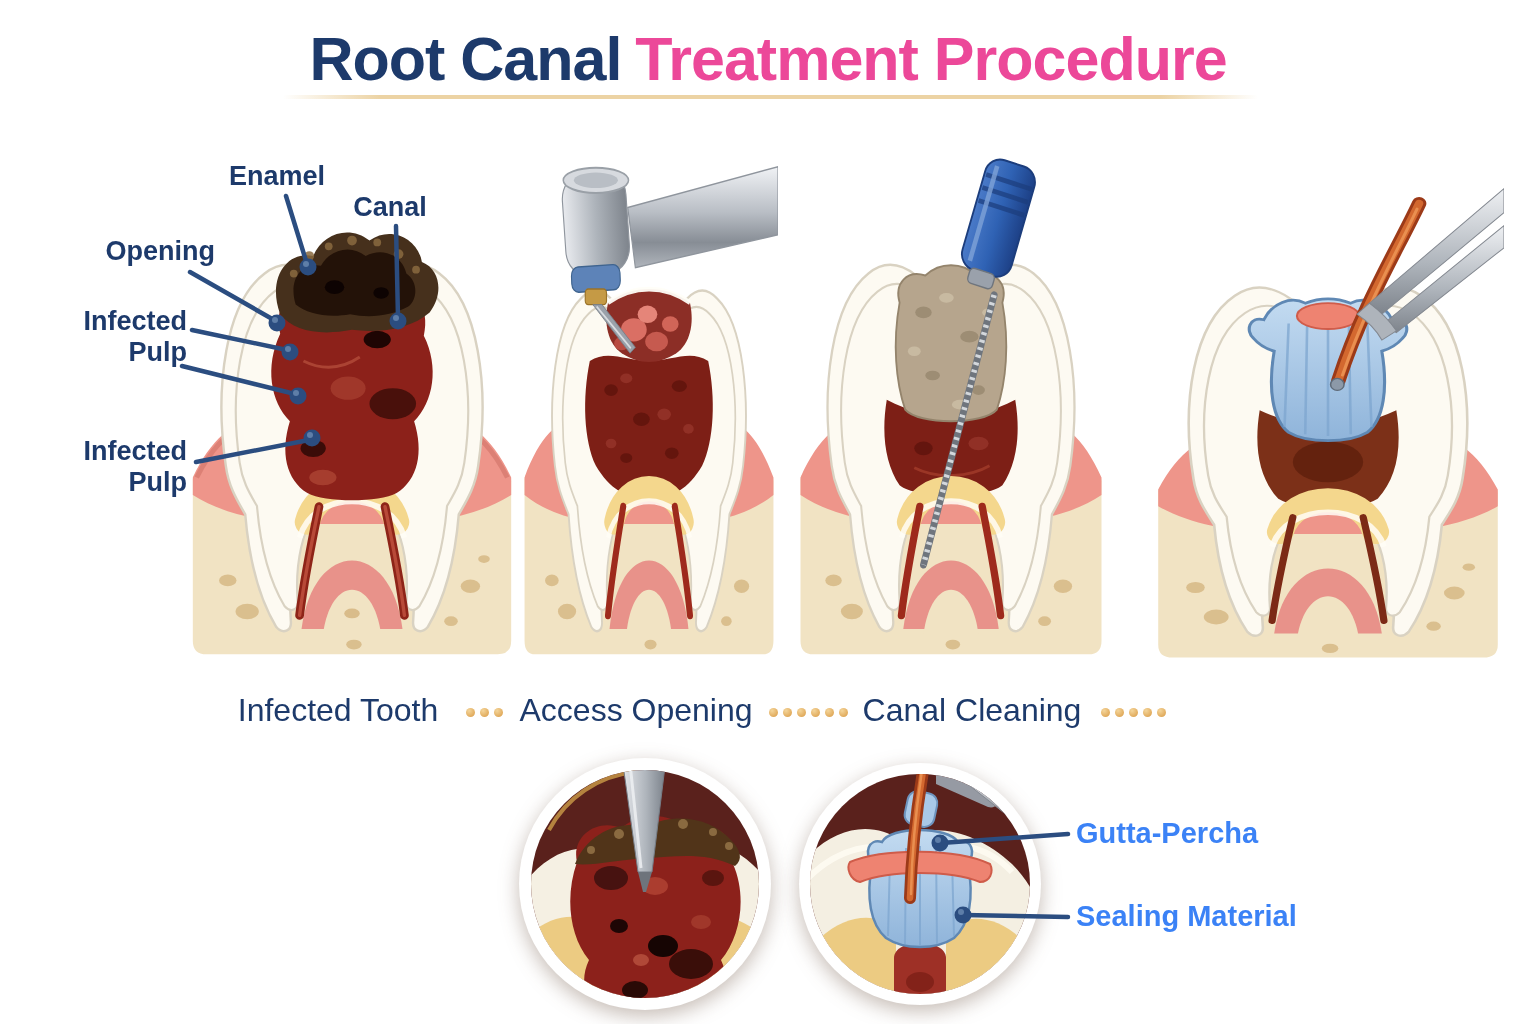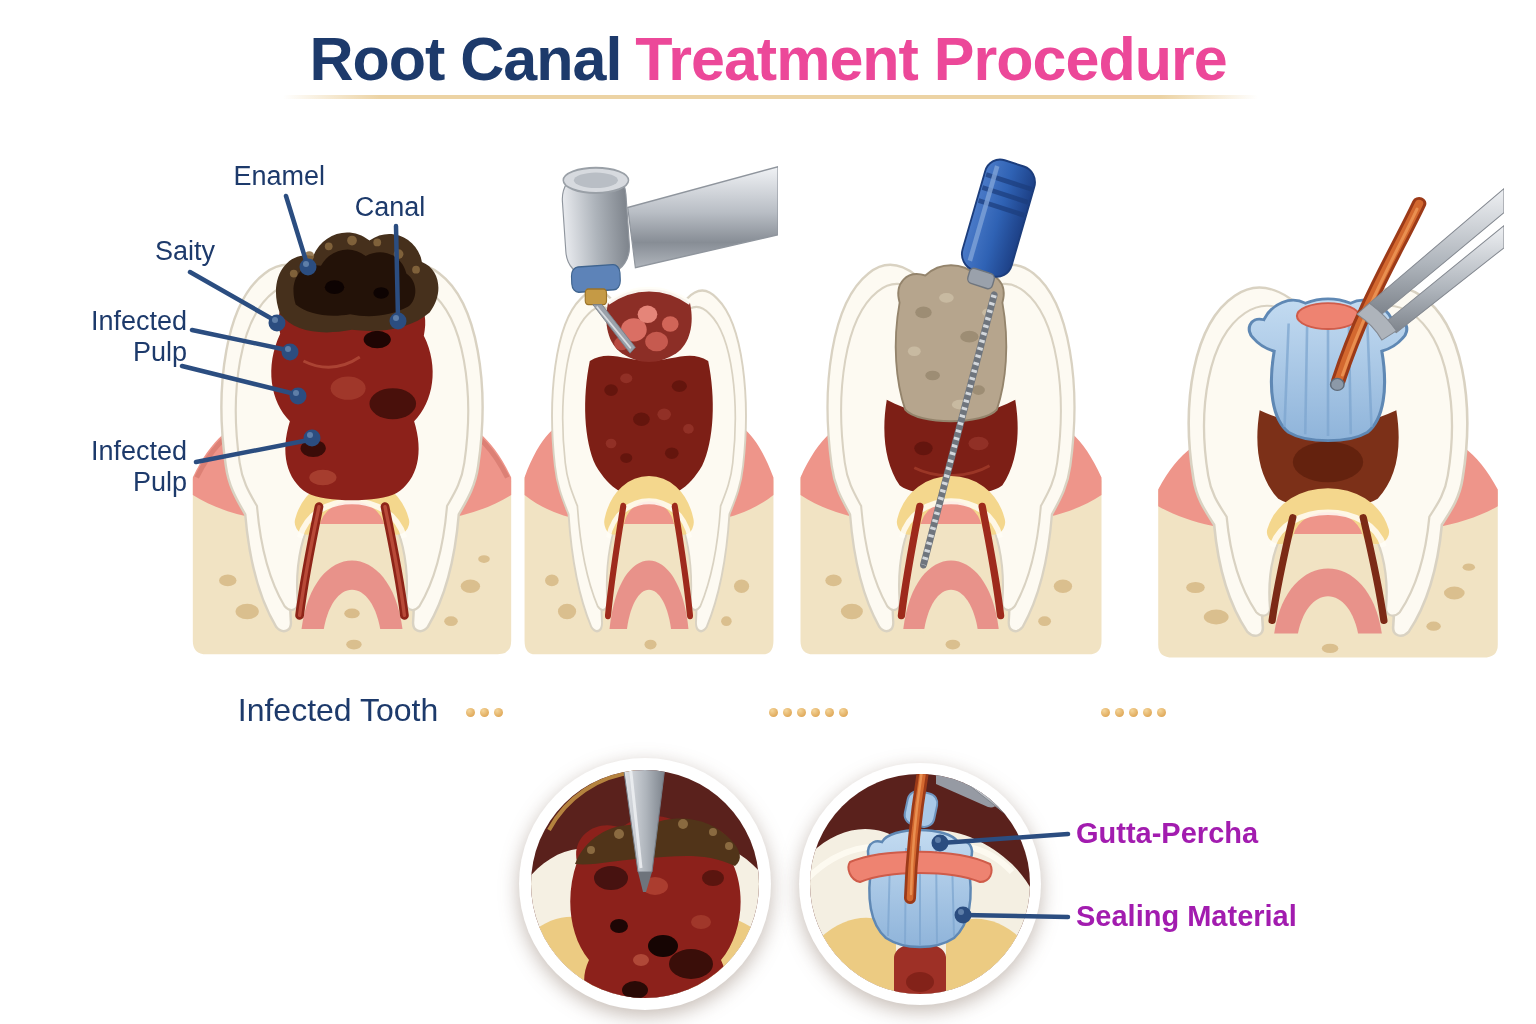--- a/index.html
+++ b/index.html
@@ -4,26 +4,26 @@
 <style>
   html,body{margin:0;padding:0;background:#ffffff;}
   .canvas{position:relative;width:1536px;height:1024px;background:#ffffff;overflow:hidden;
           font-family:"Liberation Sans",sans-serif;}
   .title{position:absolute;left:0;top:24px;width:1536px;text-align:center;
          font-size:61px;font-weight:700;letter-spacing:-1px;white-space:nowrap;}
   .title .tn{color:#1d3a6b;margin-right:14px;}
   .title .to{color:#ec4899;}
   .underline{position:absolute;left:283px;top:95px;width:975px;height:4px;border-radius:2px;
              background:linear-gradient(90deg,rgba(238,211,164,0),#ecd3a4 10%,#ecd3a4 90%,rgba(238,211,164,0));}
-  .alabel{position:absolute;color:#1d3a6b;font-weight:400;font-size:27px;line-height:1.15;
+  .alabel{position:absolute;color:#1d3a6b;font-weight:700;font-size:27px;line-height:1.15;
           text-shadow:0 0 6px #fff,0 0 2px #fff;}
   .right{text-align:right;} .center{text-align:center;}
   .slabel{position:absolute;top:692px;width:320px;text-align:center;color:#1d3a6b;
           font-weight:400;font-size:32px;white-space:nowrap;text-shadow:0 0 6px #fff;}
-  .blabel{position:absolute;color:#a21caf;font-weight:700;font-size:29px;text-shadow:0 0 6px #fff;text-align:center;}
+  .blabel{position:absolute;color:#3b82f6;font-weight:700;font-size:29px;text-shadow:0 0 6px #fff;text-align:center;}
   .dots{position:absolute;top:708px;display:flex;gap:5px;}
   .dots i{width:9px;height:9px;border-radius:50%;
           background:radial-gradient(circle at 35% 30%,#f4d59a,#d99a44);}
   .stage-svg{position:absolute;}
   .circle-svg{position:absolute;filter:drop-shadow(0 6px 10px rgba(90,60,40,.35));}
   .overlay{position:absolute;left:0;top:0;pointer-events:none;}
 </style>
 </head>
 <body>
 
@@ -378,38 +378,40 @@
       <g fill="none" stroke-linecap="round">
         <path d="M128 -8 C120 36 114 78 112 136" stroke="#9c3a18" stroke-width="12"></path>
         <path d="M128 -8 C120 36 114 78 112 136" stroke="#d3682f" stroke-width="6.5"></path>
         <path d="M126 -4 C119 38 114 80 113 132" stroke="#eb9454" stroke-width="2.5" opacity=".9"></path>
       </g>
     </g>
   </svg>
 
   <div class="alabel right" style="left:165px;top:161px;width:160px">Enamel</div>
   <div class="alabel center" style="left:345px;top:192px;width:90px">Canal</div>
-  <div class="alabel right" style="left:70px;top:236px;width:145px">Saity</div>
+  <div class="alabel right" style="left:70px;top:236px;width:145px">Opening</div>
   <div class="alabel right" style="left:35px;top:306px;width:152px">Infected Pulp</div>
   <div class="alabel right" style="left:35px;top:436px;width:152px">Infected Pulp</div>
 
   <div class="slabel" style="left:178px">Infected Tooth</div>
   <div class="dots" style="left:466px">
       <i></i>
       <i></i>
       <i></i>
     </div>
+  <div class="slabel" style="left:476px">Access Opening</div>
   <div class="dots" style="left:769px">
       <i></i>
       <i></i>
       <i></i>
       <i></i>
       <i></i>
       <i></i>
     </div>
+  <div class="slabel" style="left:812px">Canal Cleaning</div>
   <div class="dots" style="left:1101px">
       <i></i>
       <i></i>
       <i></i>
       <i></i>
       <i></i>
     </div>
 
   <div class="blabel" style="left:1076px;top:817px">Gutta-Percha</div>
   <div class="blabel" style="left:1076px;top:900px">Sealing Material</div>

